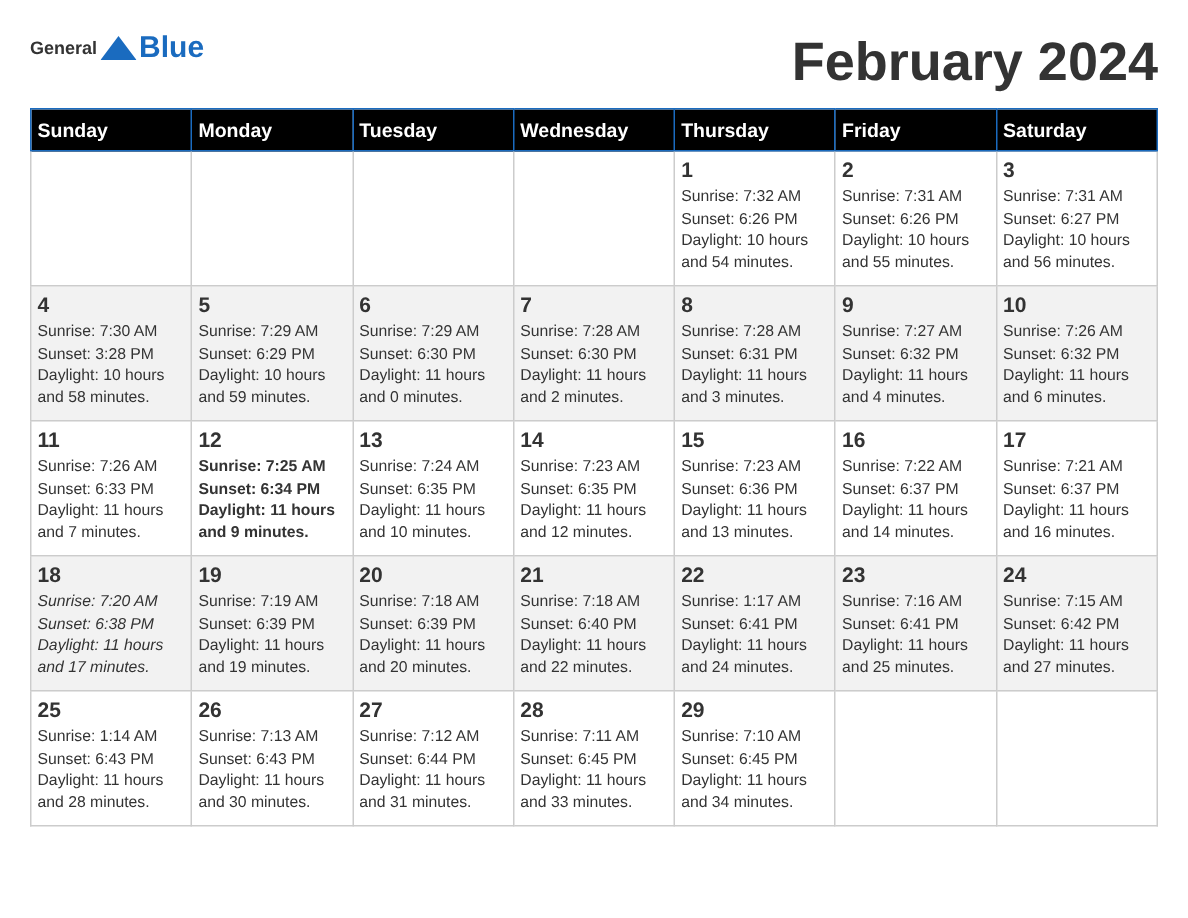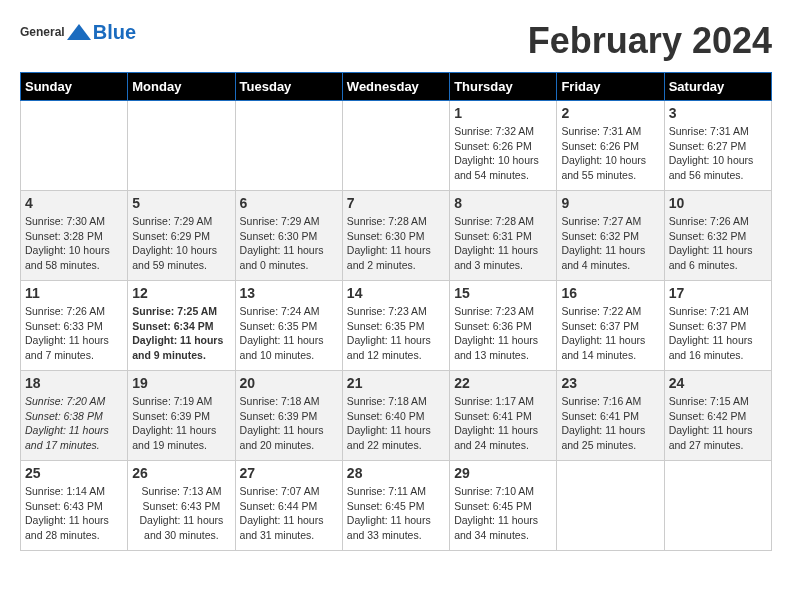--- a/index.html
+++ b/index.html
@@ -269,27 +269,27 @@
       </tr>
       <tr>
         <td>
           <div class="day-number">25</div>
           <div class="day-info" style="white-space: pre-line;">Sunrise: 1:14 AM
 Sunset: 6:43 PM
 Daylight: 11 hours and 28 minutes.</div>
         </td>
         <td>
           <div class="day-number">26</div>
-          <div class="day-info" style="white-space: pre-line; text-align: center;">Sunrise: 7:13 AM
+          <div class="day-info" style="white-space: pre-line;">Sunrise: 7:13 AM
 Sunset: 6:43 PM
 Daylight: 11 hours and 30 minutes.</div>
         </td>
         <td>
           <div class="day-number">27</div>
-          <div class="day-info" style="white-space: pre-line;">Sunrise: 7:07 AM
+          <div class="day-info" style="white-space: pre-line;">Sunrise: 7:12 AM
 Sunset: 6:44 PM
 Daylight: 11 hours and 31 minutes.</div>
         </td>
         <td>
           <div class="day-number">28</div>
           <div class="day-info" style="white-space: pre-line;">Sunrise: 7:11 AM
 Sunset: 6:45 PM
 Daylight: 11 hours and 33 minutes.</div>
         </td>
         <td>

